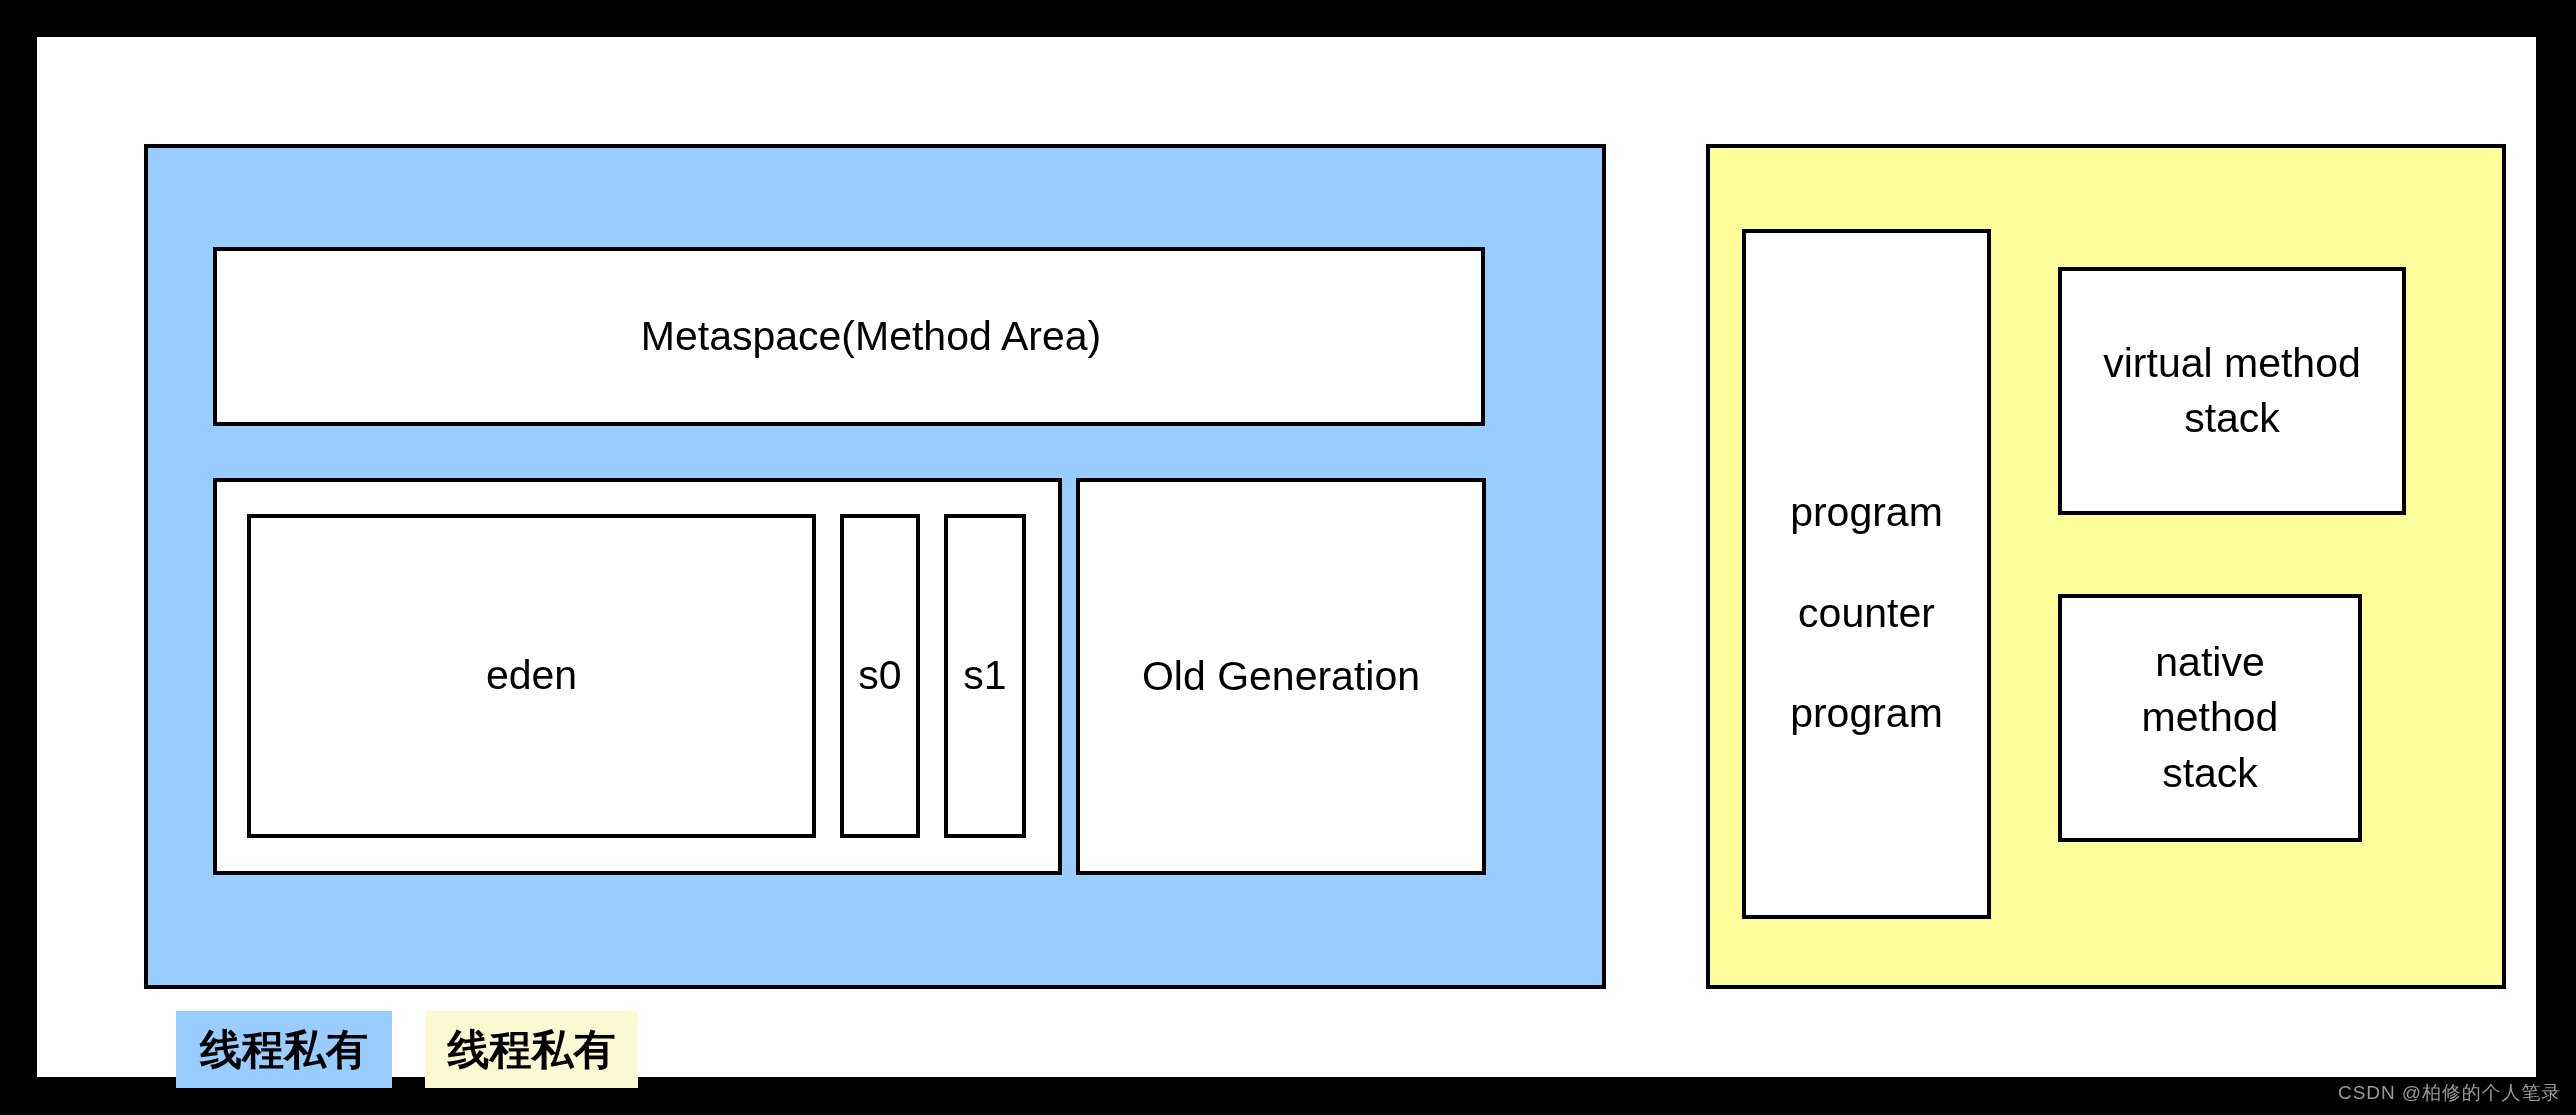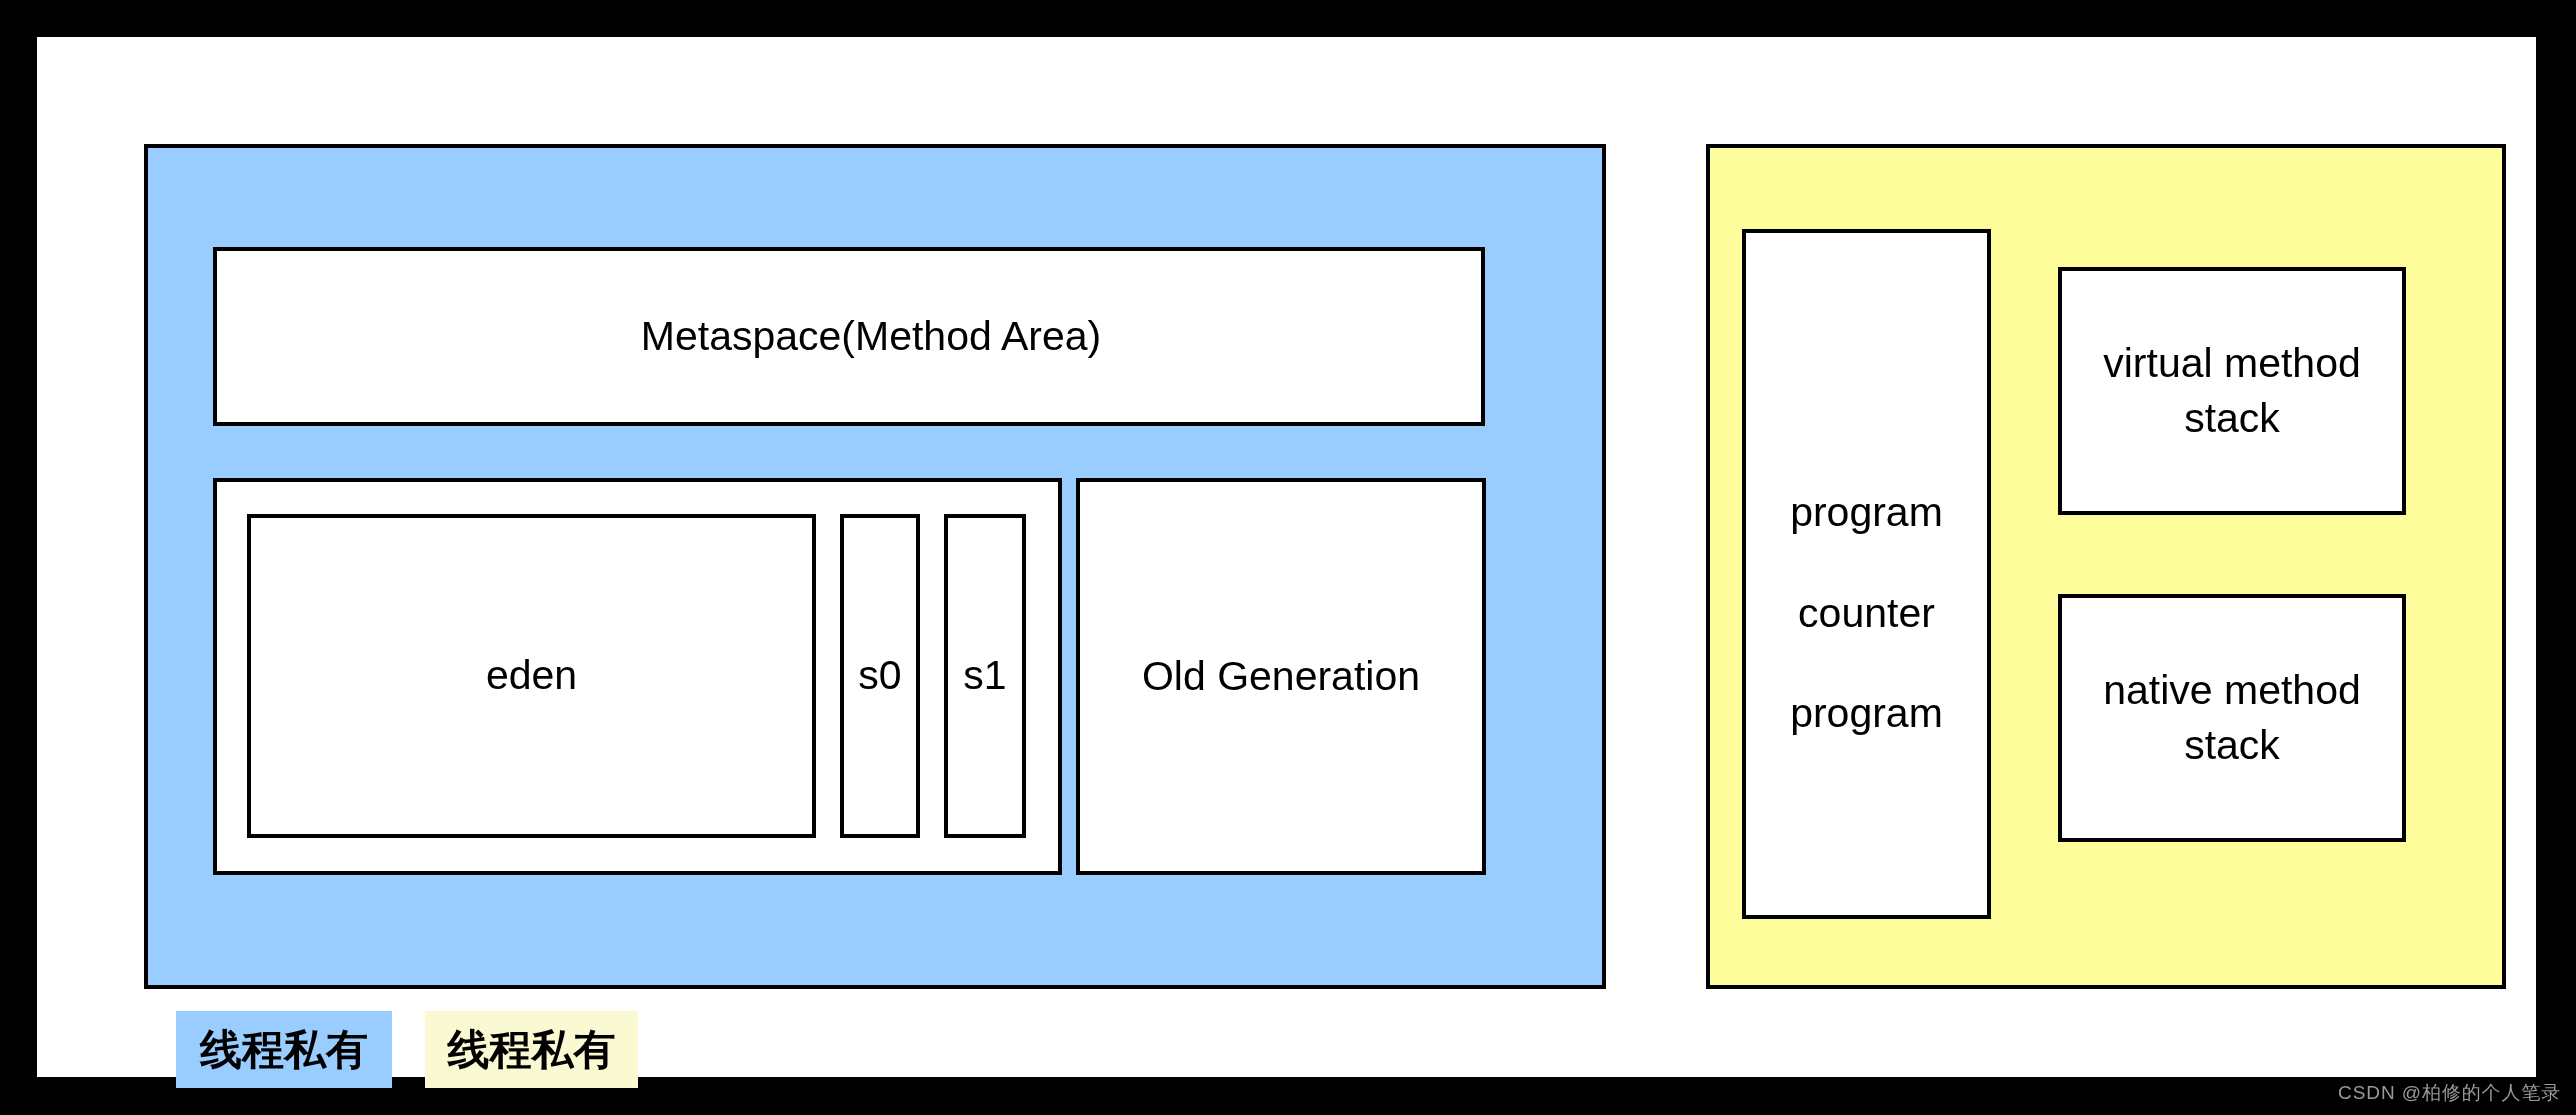--- a/index.html
+++ b/index.html
@@ -55,21 +55,21 @@
   }
   .box.metaspace { left: 176px; top: 210px; width: 1272px; height: 179px; padding-left: 44px; }
   .box.heap      { left: 176px; top: 441px; width: 849px;  height: 397px; }
   .box.eden      { left: 210px; top: 477px; width: 569px;  height: 324px; }
   .box.s0        { left: 803px; top: 477px; width: 80px;   height: 324px; }
   .box.s1        { left: 907px;top: 477px; width: 82px;   height: 324px; }
   .box.oldgen    { left: 1039px;top: 441px; width: 410px;  height: 397px; }
   .box.pcreg     { left: 1705px;top: 192px; width: 249px;  height: 690px;
                    flex-direction: column; padding-top: 78px; }
   .box.vstack    { left: 2021px;top: 230px; width: 348px;  height: 248px; padding: 0 17.4px; }
-  .box.nstack    { left: 2021px;top: 557px; width: 348px;  height: 248px; padding: 0 33px; }
+  .box.nstack    { left: 2021px;top: 557px; width: 304px;  height: 248px; padding: 0 33px; }
   .pc-line {
     display: block;
     line-height: 2.45;
   }
   
   .legend-swatch {
     position: absolute;
     display: flex;
     align-items: center;
     justify-content: center;

